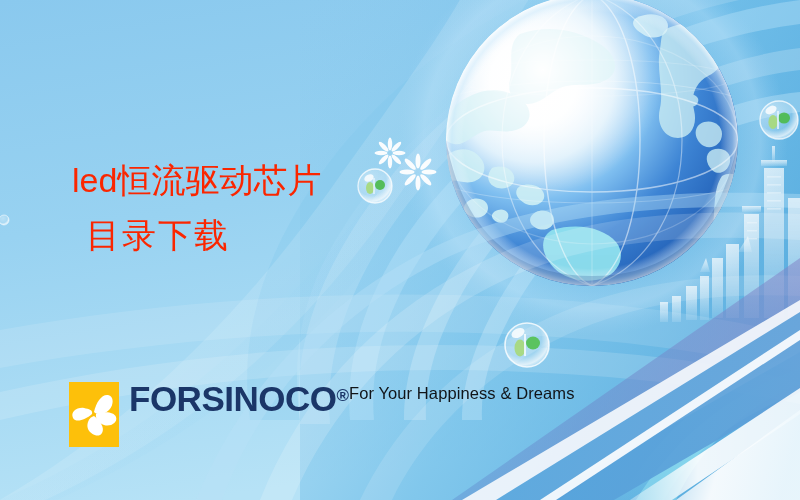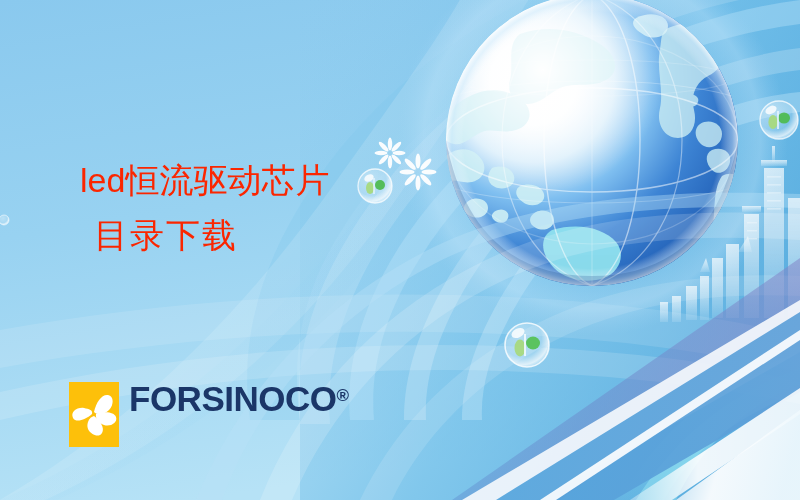--- a/index.html
+++ b/index.html
@@ -19,21 +19,21 @@
     position: absolute;
     left: 0; top: 0;
     width: 800px;
     height: 500px;
     display: block;
   }
 
   
   .headline {
     position: absolute;
-    left: 80px;
+    left: 72px;
     top: 163px;
     z-index: 40;
     color: #fb2600;
     font-family: "Liberation Serif", serif;
     line-height: 1.0;
     white-space: nowrap;
   }
   .headline-l1 {
     font-size: 34px;
     letter-spacing: 0px;
@@ -395,16 +395,17 @@
         <g fill="#ffffff">
           <path d="M25,30 C27,20 33,12 39,13 C45,14 45,23 40,28 C36,32 29,34 25,30 Z"></path>
           <path d="M27,32 C36,29 45,30 47,35 C49,41 41,45 35,43 C30,41 26,37 27,32 Z"></path>
           <path d="M25,34 C31,38 36,46 33,51 C30,56 22,53 19,47 C17,42 20,35 25,34 Z"></path>
           <path d="M23,32 C16,38 7,41 4,36 C1,30 8,25 15,26 C20,27 24,28 23,32 Z"></path>
         </g>
       </svg>
     </div>
     <div class="logo-text">
       <div class="logo-word"><span>FORSINOCO</span><span class="reg">®</span></div>
+      <div class="logo-tag">For Your Happiness &amp; Dreams</div>
     </div>
   </div>
 
 </div>
 
 </body></html>

